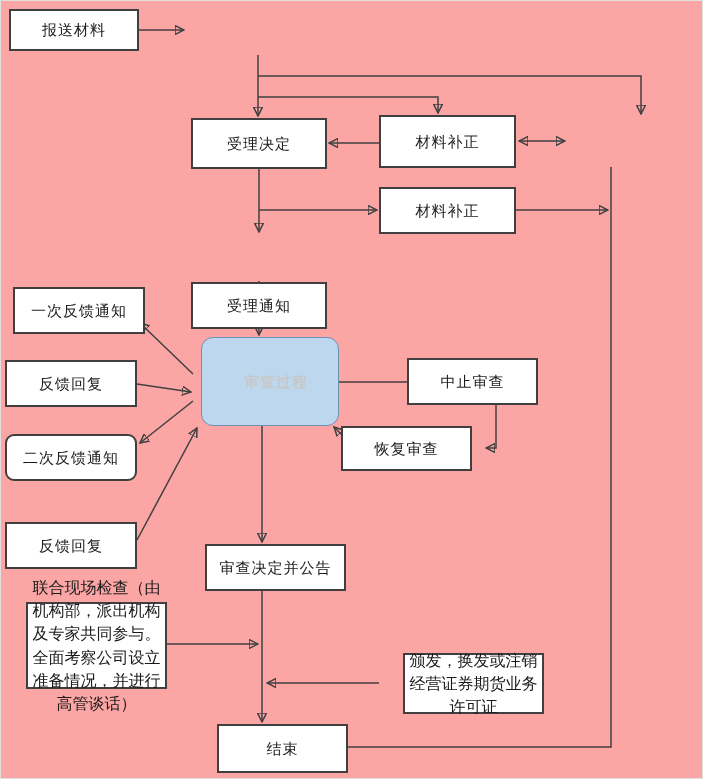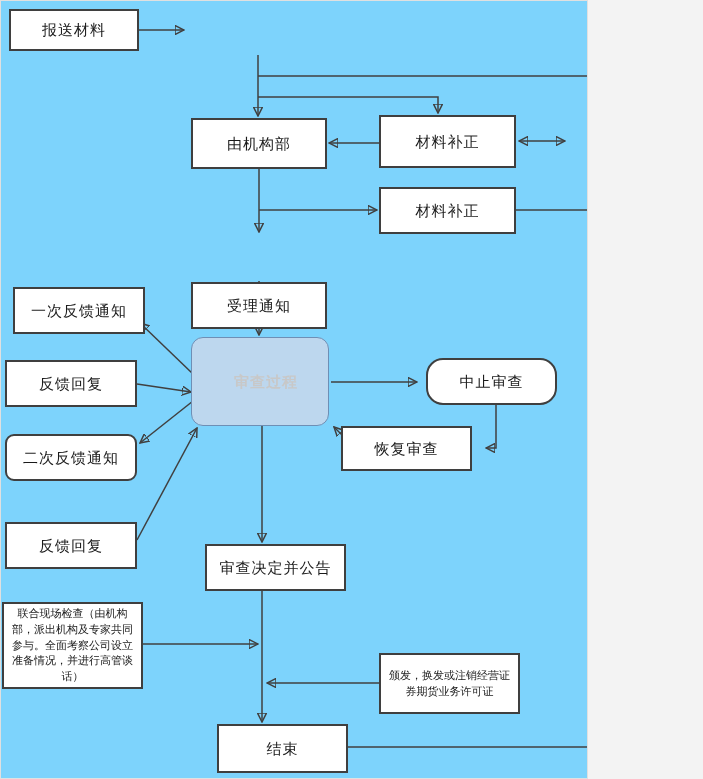--- a/index.html
+++ b/index.html
@@ -1,30 +1,30 @@
 <!DOCTYPE html>
 <html><head>
 <meta charset="utf-8">
 <style>
   * { box-sizing: border-box; }
   html,body { margin:0; padding:0; background:#f3f3f3; font-family:"Liberation Sans","DejaVu Sans",sans-serif; }
-  .canvas { position:relative; width:588px; height:779px; background:#7dd3fc; overflow:hidden; border:1px solid #e0e0e0; }
+  .canvas { position:relative; width:703px; height:779px; background:#fca5a5; overflow:hidden; border:1px solid #e0e0e0; }
   .edges { position:absolute; left:0; top:0; width:703px; height:779px; }
   .edges path { stroke:#404040; stroke-width:1.5; fill:none; marker-end:url(#ah); }
   .edges path.bidir { marker-start:url(#ahs); }
   .node {
     position:absolute; border:2px solid #3f3f3f; background:#ffffff;
     display:flex; align-items:center; justify-content:center; text-align:center;
     font-size:15px; color:#1a1a1a; letter-spacing:1px; line-height:1.3; padding:2px 4px;
   }
   .node.process {
     background:#bdd7ee; border:1.5px solid #6e8fb5; border-radius:12px;
     color:#c8c8c8; font-weight:bold;
   }
-  .node.small { font-size:11px; letter-spacing:0; padding:2px 4px; line-height:1.45; }
+  .node.small { font-size:16px; letter-spacing:0; padding:2px 4px; line-height:1.45;margin-left:24px; }
 </style>
 </head>
 <body>
 
 <div class="canvas">
 
   <svg class="edges" width="703" height="779" viewBox="0 0 703 779">
     <defs>
       <marker id="ah" markerUnits="userSpaceOnUse" markerWidth="10" markerHeight="10" refX="9" refY="5" orient="auto">
         <path d="M0,0.5 L9,5 L0,9.5 Z" fill="#404040"></path>
@@ -51,28 +51,28 @@
     <path d="M136 383 L190 391"></path>
     <path d="M192 400 L139 442"></path>
     <path d="M136 539 L196 427"></path>
     <path d="M261 425 L261 541"></path>
     <path d="M261 590 L261 721"></path>
     <path d="M142 643 L257 643"></path>
     <path d="M378 682 L266 682"></path>
   </svg>
 
   <div class="node" style="left:8px;top:8px;width:130px;height:42px;">报送材料</div>
-  <div class="node" style="left:190px;top:117px;width:136px;height:51px;">由机构部</div>
+  <div class="node" style="left:190px;top:117px;width:136px;height:51px;">受理决定</div>
   <div class="node" style="left:378px;top:114px;width:137px;height:53px;">材料补正</div>
   <div class="node" style="left:378px;top:186px;width:137px;height:47px;">材料补正</div>
   <div class="node" style="left:190px;top:233px;width:136px;height:47px;margin-top:48px;">受理通知</div>
   <div class="node" style="left:12px;top:286px;width:132px;height:47px;">一次反馈通知</div>
   <div class="node" style="left:4px;top:359px;width:132px;height:47px;">反馈回复</div>
-  <div class="node process" style="left:190px;top:336px;width:138px;height:89px;padding-left:16px;">审查过程</div>
-  <div class="node" style="left:425px;top:357px;width:131px;height:47px;border-radius:17px;">中止审查</div>
+  <div class="node process" style="left:200px;top:336px;width:138px;height:89px;padding-left:16px;">审查过程</div>
+  <div class="node" style="left:406px;top:357px;width:131px;height:47px;">中止审查</div>
   <div class="node" style="left:340px;top:425px;width:131px;height:45px;">恢复审查</div>
   <div class="node" style="left:4px;top:433px;width:132px;height:47px;border-radius:9px;">二次反馈通知</div>
   <div class="node" style="left:4px;top:521px;width:132px;height:47px;">反馈回复</div>
   <div class="node" style="left:204px;top:543px;width:141px;height:47px;">审查决定并公告</div>
   <div class="node small" style="left:1px;top:601px;width:141px;height:87px;">联合现场检查（由机构部，派出机构及专家共同参与。全面考察公司设立准备情况，并进行高管谈话）</div>
   <div class="node small" style="left:378px;top:652px;width:141px;height:61px;">颁发，换发或注销经营证券期货业务许可证</div>
   <div class="node" style="left:216px;top:723px;width:131px;height:49px;">结束</div>
 
 </div>
 

